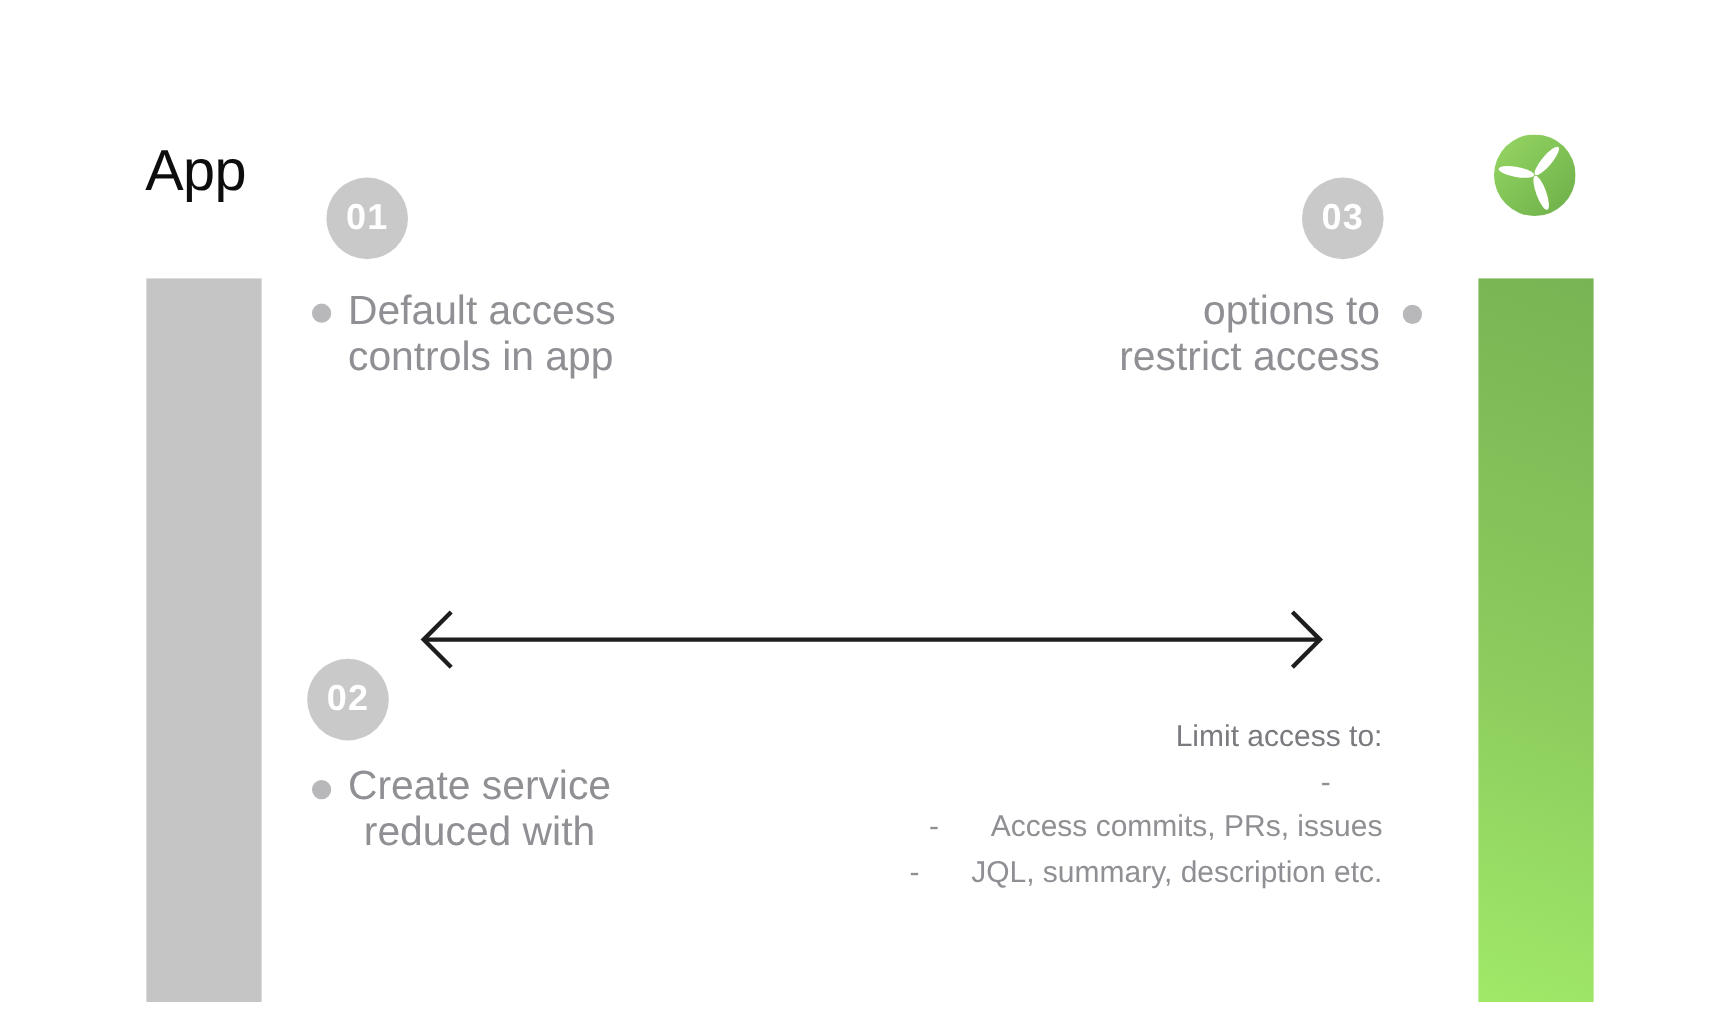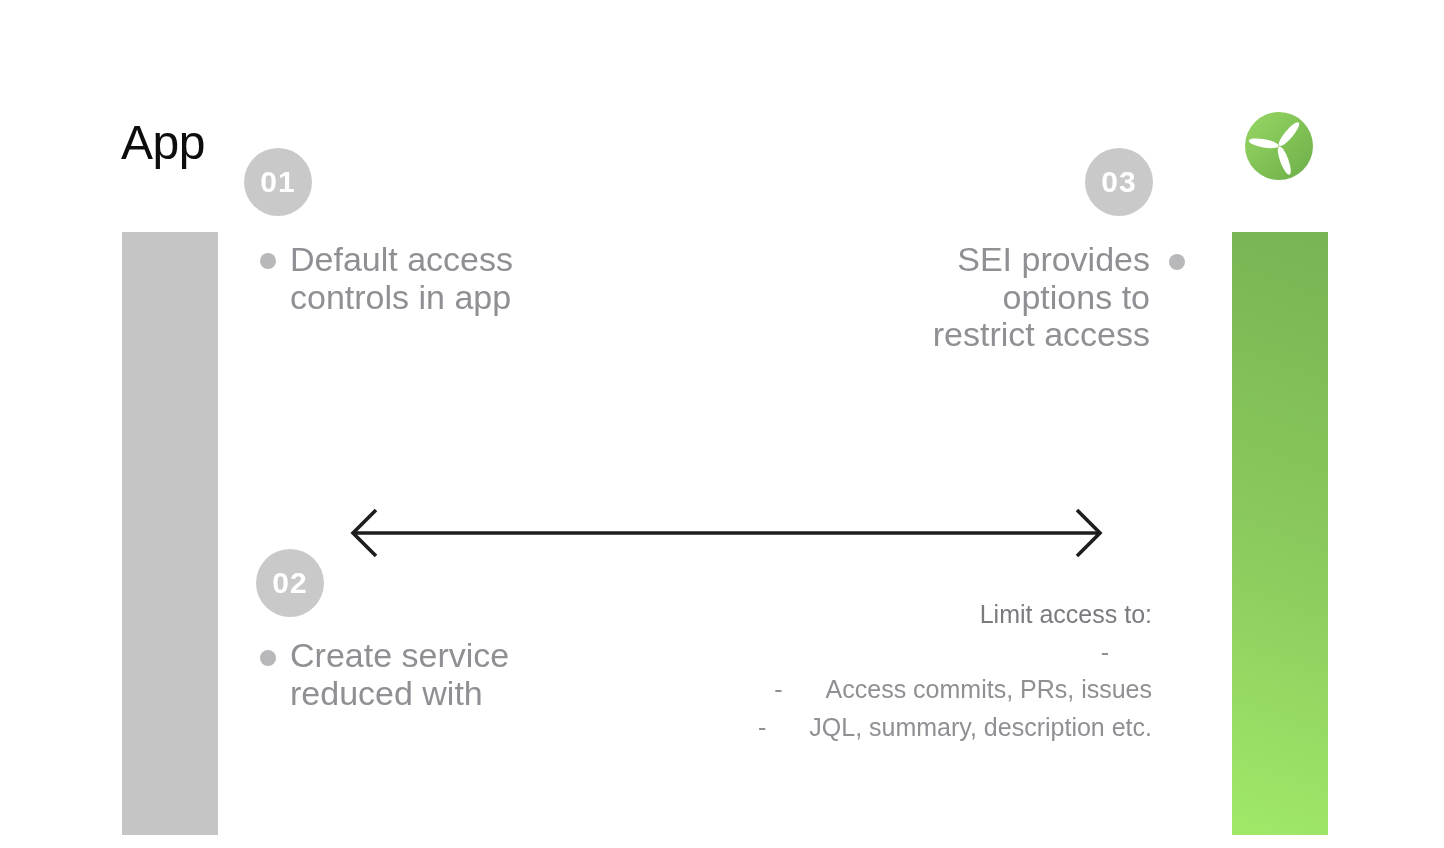--- a/index.html
+++ b/index.html
@@ -45,42 +45,42 @@
     border-radius: 50%;
     background: #c9c9c9;
     display: flex;
     align-items: center;
     justify-content: center;
     color: #ffffff;
     font-weight: bold;
     font-size: 30px;
     letter-spacing: 1px;
   }
-  .badge-01 { left: 244px; top: 148px; }
+  .badge-01 { left: 272px; top: 148px; }
   .badge-02 { left: 256px; top: 549px; }
   .badge-03 { left: 1085px; top: 148px; }
   .dot {
     position: absolute;
     width: 16px;
     height: 16px;
     border-radius: 50%;
     background: #b8b8bb;
   }
   .dot-1 { left: 260px; top: 253px; }
   .dot-2 { left: 260px; top: 650px; }
   .dot-3 { left: 1169px; top: 254px; }
   .step-text {
     position: absolute;
     font-size: 34px;
     line-height: 37.5px;
     color: #8f8f94;
     white-space: nowrap;
   }
   .step-1 { left: 290px; top: 241px; }
-  .step-2 { left: 290px; top: 637px; }
+  .step-2 { left: 290px; top: 637px; text-align: center; }
   .step-3 { right: 294px; top: 241px; text-align: right; }
   .arrow-svg {
     position: absolute;
     left: 348px;
     top: 500px;
   }
   .limit {
     position: absolute;
     right: 292px;
     top: 596px;
@@ -146,21 +146,20 @@
     <div>Default access</div>
     <div>controls in app</div>
   </div>
 
   <div class="step-text step-2">
     <div>Create service</div>
     <div>reduced with</div>
   </div>
 
   <div class="step-text step-3">
-    <div>SEI provides</div>
     <div>options to</div>
     <div>restrict access</div>
   </div>
 
   <svg class="arrow-svg" width="757" height="66" viewBox="0 0 757 66">
     <line x1="5" y1="33" x2="752" y2="33" stroke="#1e1e1e" stroke-width="3.6"></line>
     <path d="M28 10 L5 33 L28 56" fill="none" stroke="#1e1e1e" stroke-width="3.6"></path>
     <path d="M729 10 L752 33 L729 56" fill="none" stroke="#1e1e1e" stroke-width="3.6"></path>
   </svg>
 

